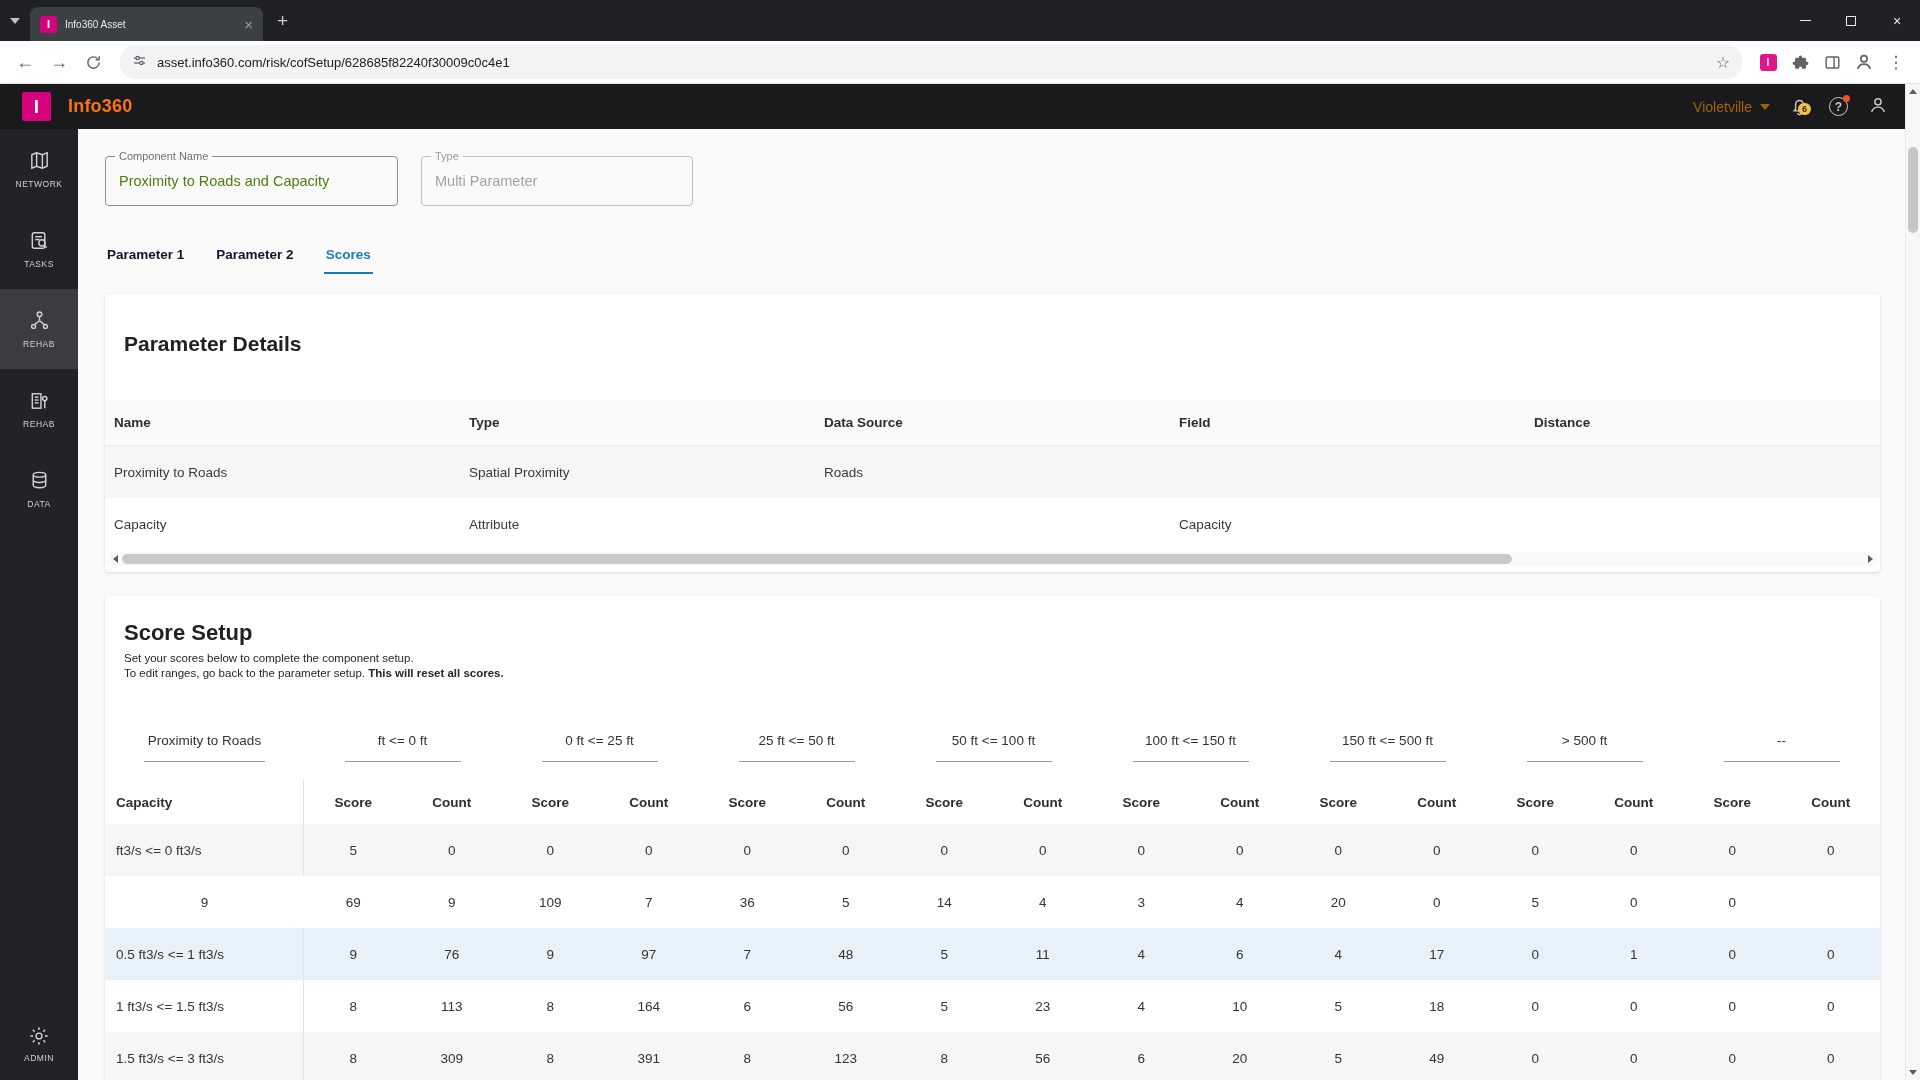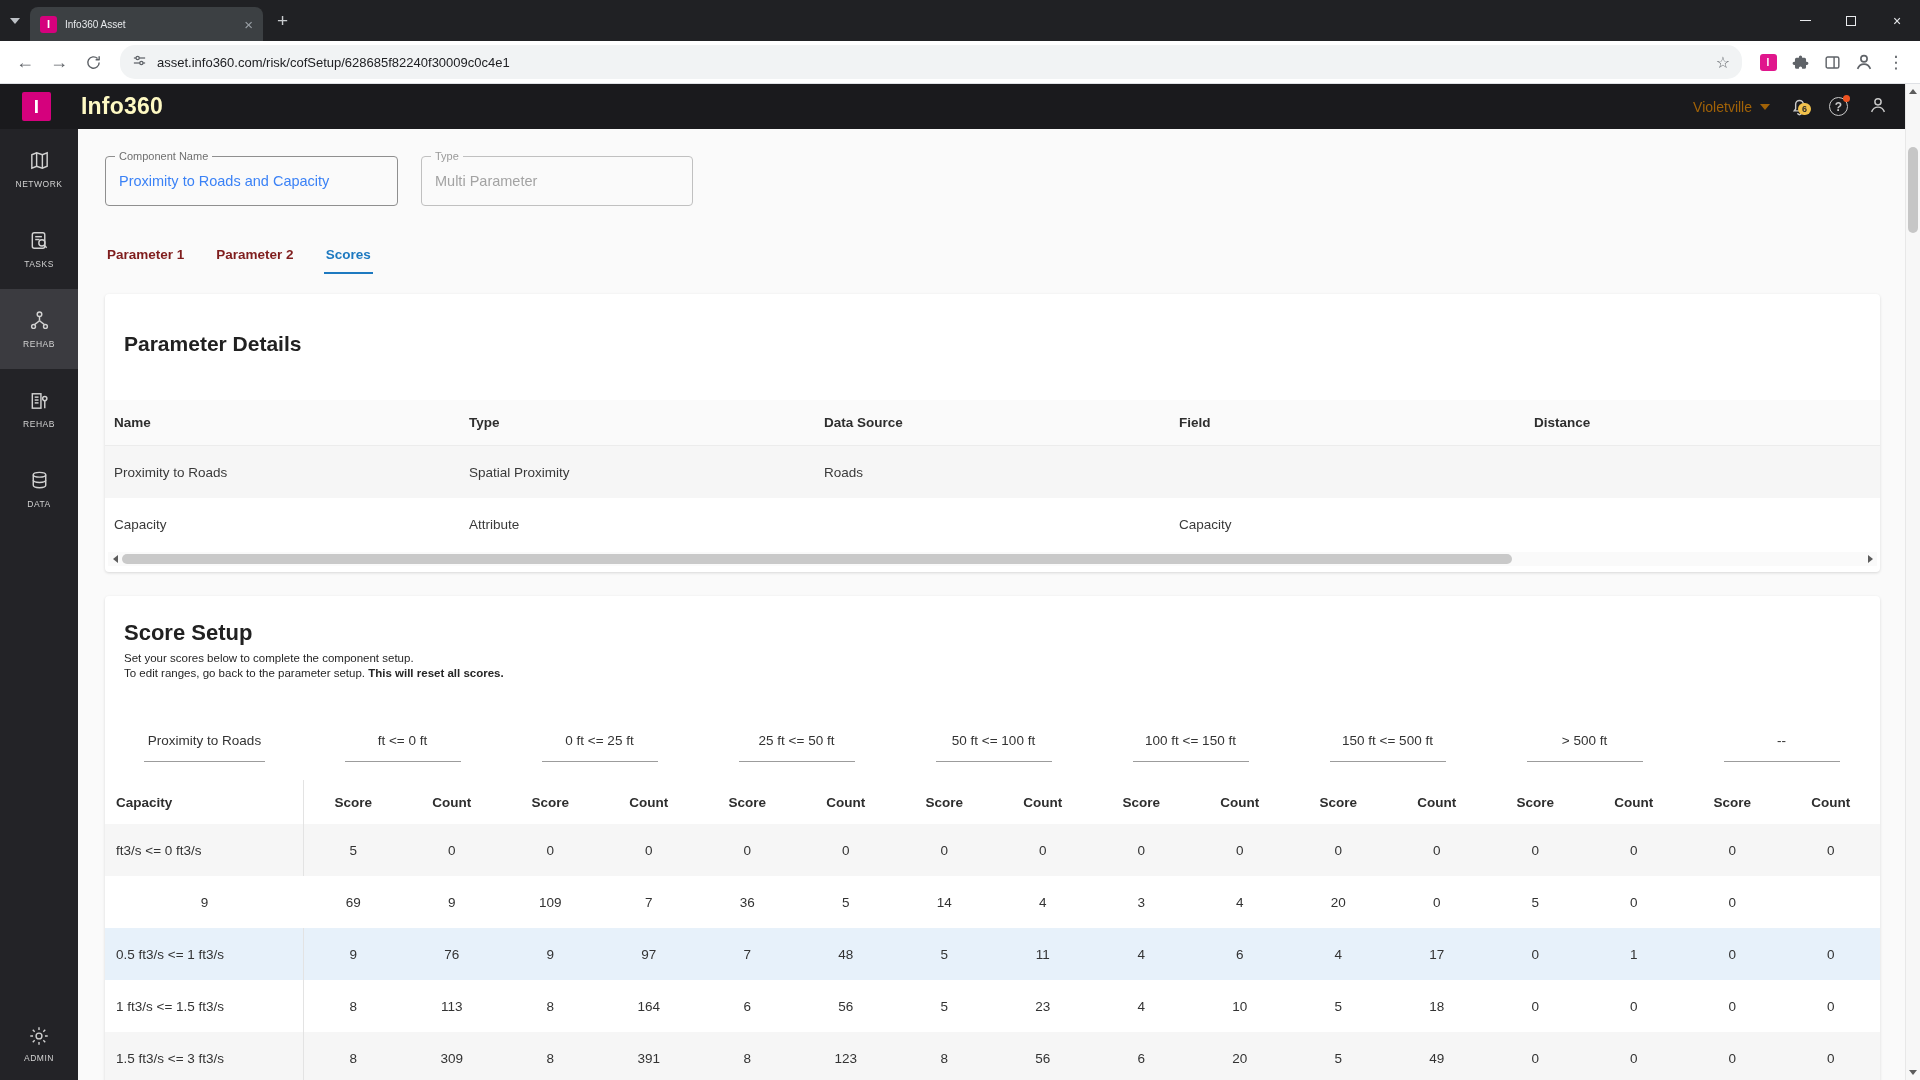--- a/index.html
+++ b/index.html
@@ -25,21 +25,21 @@
   .omnibox { flex:1; height:34px; background:#f1f3f4; border-radius:15px; margin:0 10px; display:flex; align-items:center; padding:0 12px; gap:10px; min-width:0; }
   .url-text { color:#202124; font-size:13px; white-space:nowrap; overflow:hidden; flex:1; }
   .omni-star { color:#5f6368; font-size:16px; flex:none; }
   .tb-icon { width:32px; height:32px; display:flex; align-items:center; justify-content:center; flex:none; color:#5f6368; }
   .ext-pink { width:17px; height:17px; border-radius:3px; background:#e0168c; color:#fff; font-size:10px; font-weight:bold; display:flex; align-items:center; justify-content:center; }
   .kebab { font-size:17px; color:#5f6368; }
 
   
   .app-bar { position:absolute; left:0; top:84px; width:1905px; height:45px; background:#1a1a1d; display:flex; align-items:center; padding:0 16px 0 22px; }
   .app-logo { width:29px; height:29px; background:#d5017d; border-radius:2px; color:#fff; font-weight:bold; font-size:19px; display:flex; align-items:center; justify-content:center; }
-  .app-brand { color:#fef9c3; font-size:23px; font-weight:700; margin-left:30px; letter-spacing:.2px; }
+  .app-brand { color:#f97316; font-size:18px; font-weight:700; margin-left:17px; letter-spacing:.2px; }
   .app-spacer { flex:1; }
   .app-right { display:flex; align-items:center; gap:19px; }
   .location { color:#a16207; font-size:14px; display:flex; align-items:center; gap:8px; }
   .bell-wrap { position:relative; display:flex; }
   .badge { position:absolute; left:9px; top:7px; background:#f2c24c; color:#33302a; font-size:9px; font-weight:bold; border-radius:8px; padding:1px 4px; }
   .help-circle { width:19px; height:19px; border:1.5px solid #c9c9c9; border-radius:50%; color:#c9c9c9; font-size:12px; font-weight:bold; display:flex; align-items:center; justify-content:center; position:relative; }
   .help-dot { position:absolute; right:-3px; top:-3px; width:7px; height:7px; background:#ef5321; border-radius:50%; }
 
   
   .sidebar { position:absolute; left:0; top:129px; width:78px; height:951px; background:#232327; }
@@ -47,27 +47,27 @@
   .side-item.active { background:#3b3b40; }
   .side-label { font-size:8.5px; letter-spacing:.5px; color:#d2d2d2; }
   .side-admin { position:absolute; bottom:0; left:0; width:78px; height:72px; display:flex; flex-direction:column; align-items:center; justify-content:center; gap:6px; color:#d2d2d2; }
   .side-icon svg { display:block; }
 
   
   .main { position:absolute; left:78px; top:129px; width:1827px; height:988px; background:#fafafa; overflow:hidden; }
 
   .field { position:absolute; height:50px; border:1px solid #8f8f8f; border-radius:4px; }
   .field .flabel { position:absolute; top:-7px; left:9px; font-size:11px; color:#6f6f6f; background:#fafafa; padding:0 4px; }
-  .field .fvalue { position:absolute; left:13px; top:0; line-height:48px; font-size:14.5px; color:#3b82f6; white-space:nowrap; }
+  .field .fvalue { position:absolute; left:13px; top:0; line-height:48px; font-size:14.5px; color:#4d7c0f; white-space:nowrap; }
   .field.disabled { border-color:#c0c0c0; }
   .field.disabled .flabel { color:#9a9a9a; }
   .field.disabled .fvalue { color:#a3a3a3; }
 
   .tabs-row { position:absolute; left:27px; top:114px; display:flex; gap:28px; }
-  .ptab { font-size:13.5px; font-weight:600; color:#7f1d1d; padding:4px 2px 10px; border-bottom:2px solid transparent; }
+  .ptab { font-size:13.5px; font-weight:600; color:#0f172a; padding:4px 2px 10px; border-bottom:2px solid transparent; }
   .ptab.active { color:#1d79c0; border-bottom-color:#1d79c0; }
 
   .card { position:absolute; background:#ffffff; border-radius:4px; box-shadow:0 1px 3px rgba(0,0,0,.14); }
   .card-title { position:absolute; left:19px; font-size:21px; font-weight:600; color:#212121; }
 
   
   .pd-card { left:27px; top:165px; width:1775px; height:278px; }
   .pd-grid { position:absolute; left:0; width:1775px; display:grid; grid-template-columns:repeat(5,1fr); align-items:center; }
   .pd-head-row { top:106px; height:46px; background:#fafafa; border-bottom:1px solid #ececec; }
   .pd-cell { padding-left:9px; font-size:13.5px; color:#3a3a3a; white-space:nowrap; overflow:hidden; }

